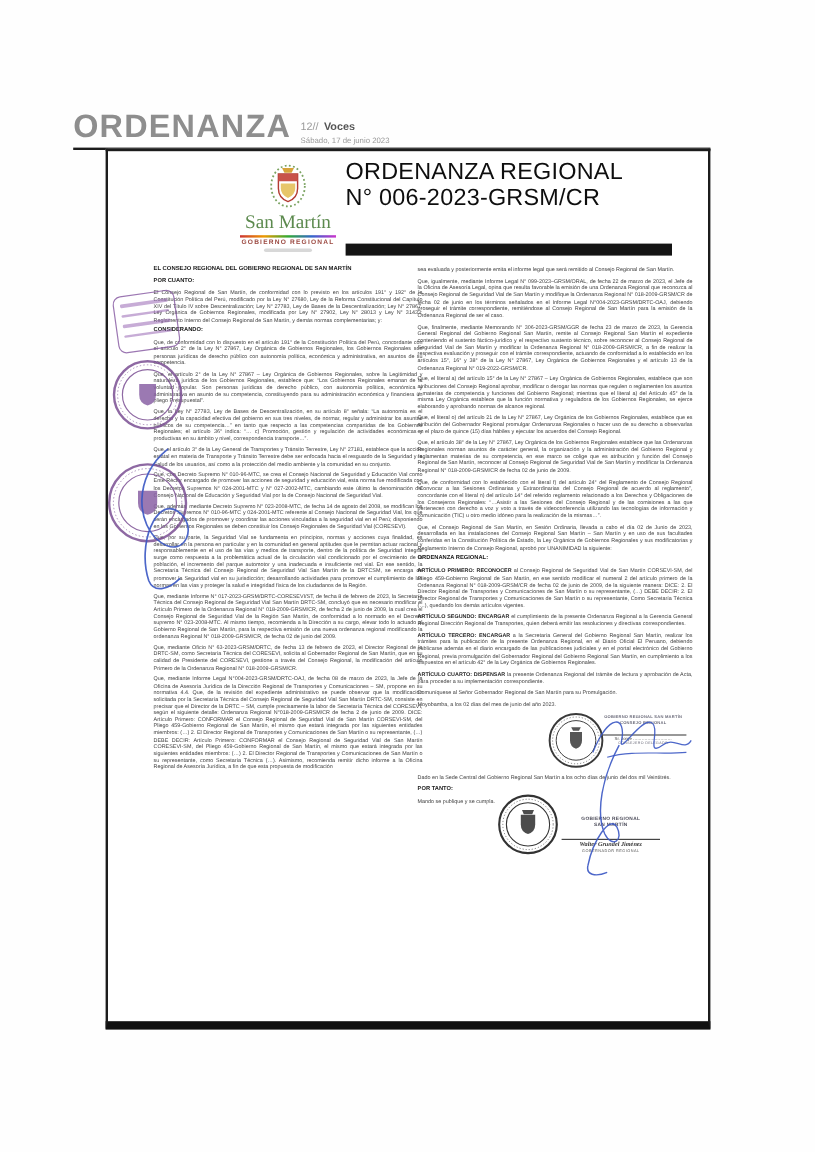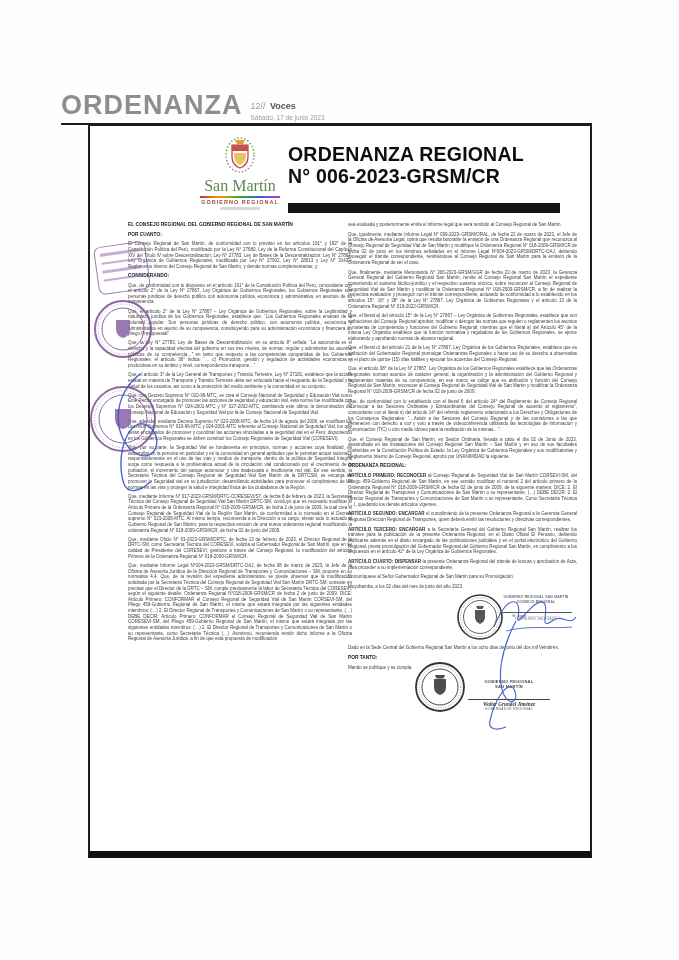--- a/index.html
+++ b/index.html
@@ -21,21 +21,21 @@
          background:#fff;overflow:hidden;}
 
   
   .logo{position:absolute;left:104px;top:10px;width:92px;text-align:center;}
   .coat{display:block;margin:0 auto;}
   .logo-name{font-family:"Liberation Serif",serif;font-size:16px;color:#5c8a4e;line-height:1;margin-top:2px;}
   .logo-rainbow{height:1.5px;margin:2px 6px 1px 6px;
      background:linear-gradient(90deg,#c33 0%,#e90 25%,#3a3 50%,#36c 75%,#c3c 100%);}
   .logo-sub{font-size:5.5px;font-weight:bold;color:#9c4a42;letter-spacing:1px;}
   .logo-tagline{height:3px;width:40px;margin:2px auto 0 auto;background:#d8d8d8;border-radius:2px;}
-  .mast-title{position:absolute;left:198px;top:17px;width:286px;font-size:19.5px;font-weight:bold;
+  .mast-title{position:absolute;left:198px;top:6px;width:286px;font-size:19.5px;font-weight:normal;
               color:#0e0e0e;line-height:1.15;letter-spacing:.2px;}
   .mast-bar{position:absolute;left:198px;top:77px;width:272px;height:10px;background:#141414;}
 
   
   .col{position:absolute;top:96px;font-size:4.5px;line-height:1.26;text-align:justify;color:#404040;}
   .col-left{left:38px;width:224px;}
   .col-right{left:258px;width:229px;}
   .col p{margin:0 0 3.5px 0;}
   .bold{font-weight:bold;color:#2a2a2a;}
   .doc-head{font-weight:bold;font-size:4.9px;color:#222;margin:0 0 4px 0;}

